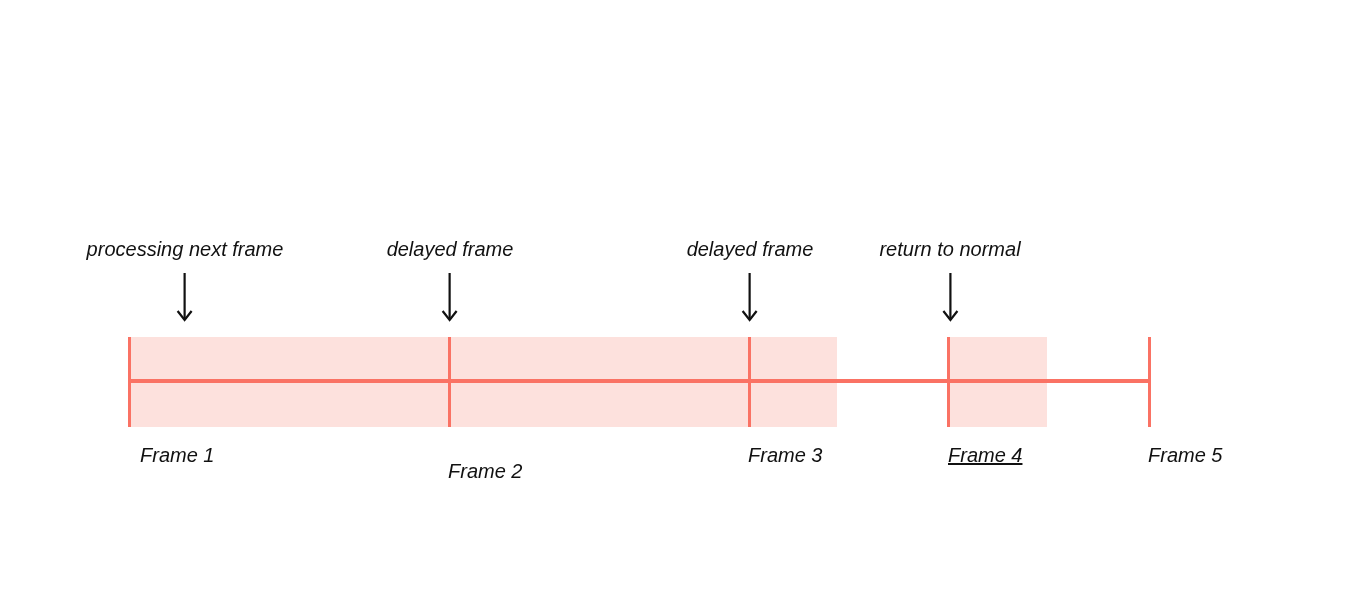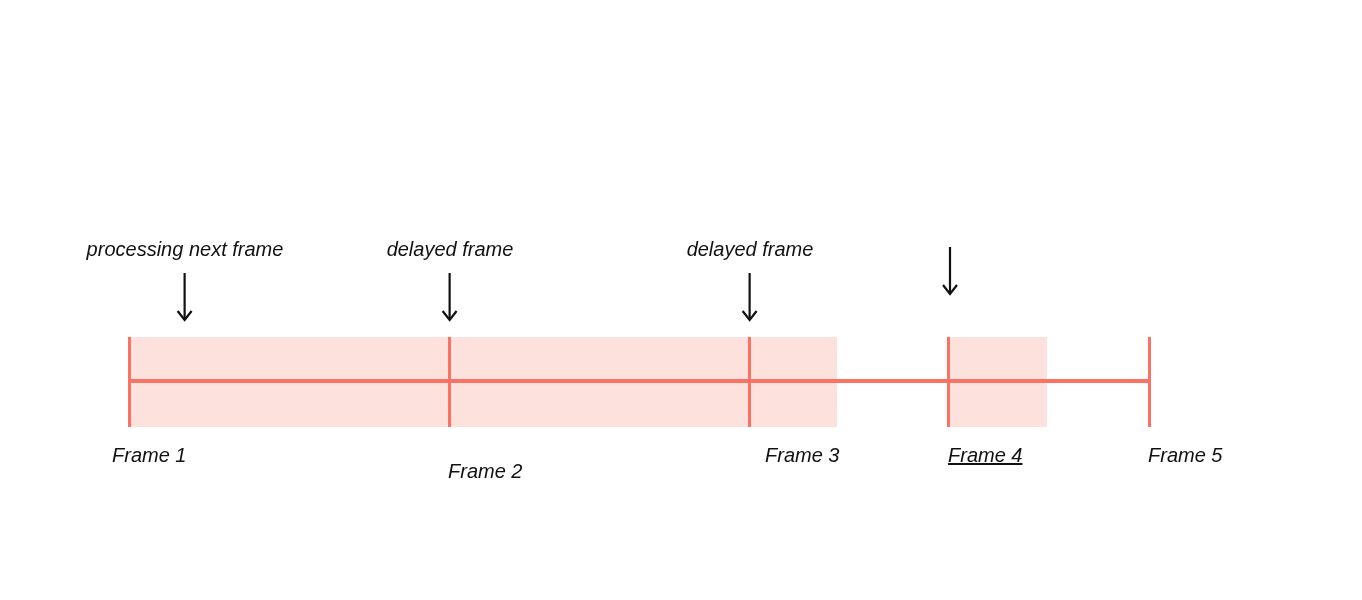--- a/index.html
+++ b/index.html
@@ -79,23 +79,23 @@
   
   .frame-label {
     position: absolute;
     top: 442px;
     font-size: 20px;
     font-style: italic;
     line-height: 26px;
     color: var(--text-color, #111111);
     white-space: nowrap;
   }
-  .frame-label-1 { left: 112px; }
+  .frame-label-1 { left: 140px; }
   .frame-label-2 { left: 448px; margin-top: 16px; }
-  .frame-label-3 { left: 748px; margin-left: 17px; }
+  .frame-label-3 { left: 748px; }
   .frame-label-4 { left: 948px; text-decoration: underline; }
   .frame-label-5 { left: 1148px; font-style: italic; }
 </style>
 </head>
 <body>
 
 <div class="canvas">
 
   <div class="annotation" style="--cx:185px">
     <div class="annotation-label">processing next frame</div>
@@ -115,20 +115,21 @@
 
   <div class="annotation" style="--cx:750px">
     <div class="annotation-label">delayed frame</div>
     <svg class="arrow-icon" width="24" height="54" viewBox="0 0 24 54" aria-hidden="true">
       <line x1="12" y1="1" x2="12" y2="47"></line>
       <polyline points="5,39 12,48 19,39"></polyline>
     </svg>
   </div>
 
   <div class="annotation" style="--cx:950px">
+    <div class="annotation-label">return to normal</div>
     <svg class="arrow-icon" width="24" height="54" viewBox="0 0 24 54" aria-hidden="true">
       <line x1="12" y1="1" x2="12" y2="47"></line>
       <polyline points="5,39 12,48 19,39"></polyline>
     </svg>
   </div>
 
   <div class="region region-delayed"></div>
   <div class="region region-frame4"></div>
 
   <div class="timeline-line"></div>

